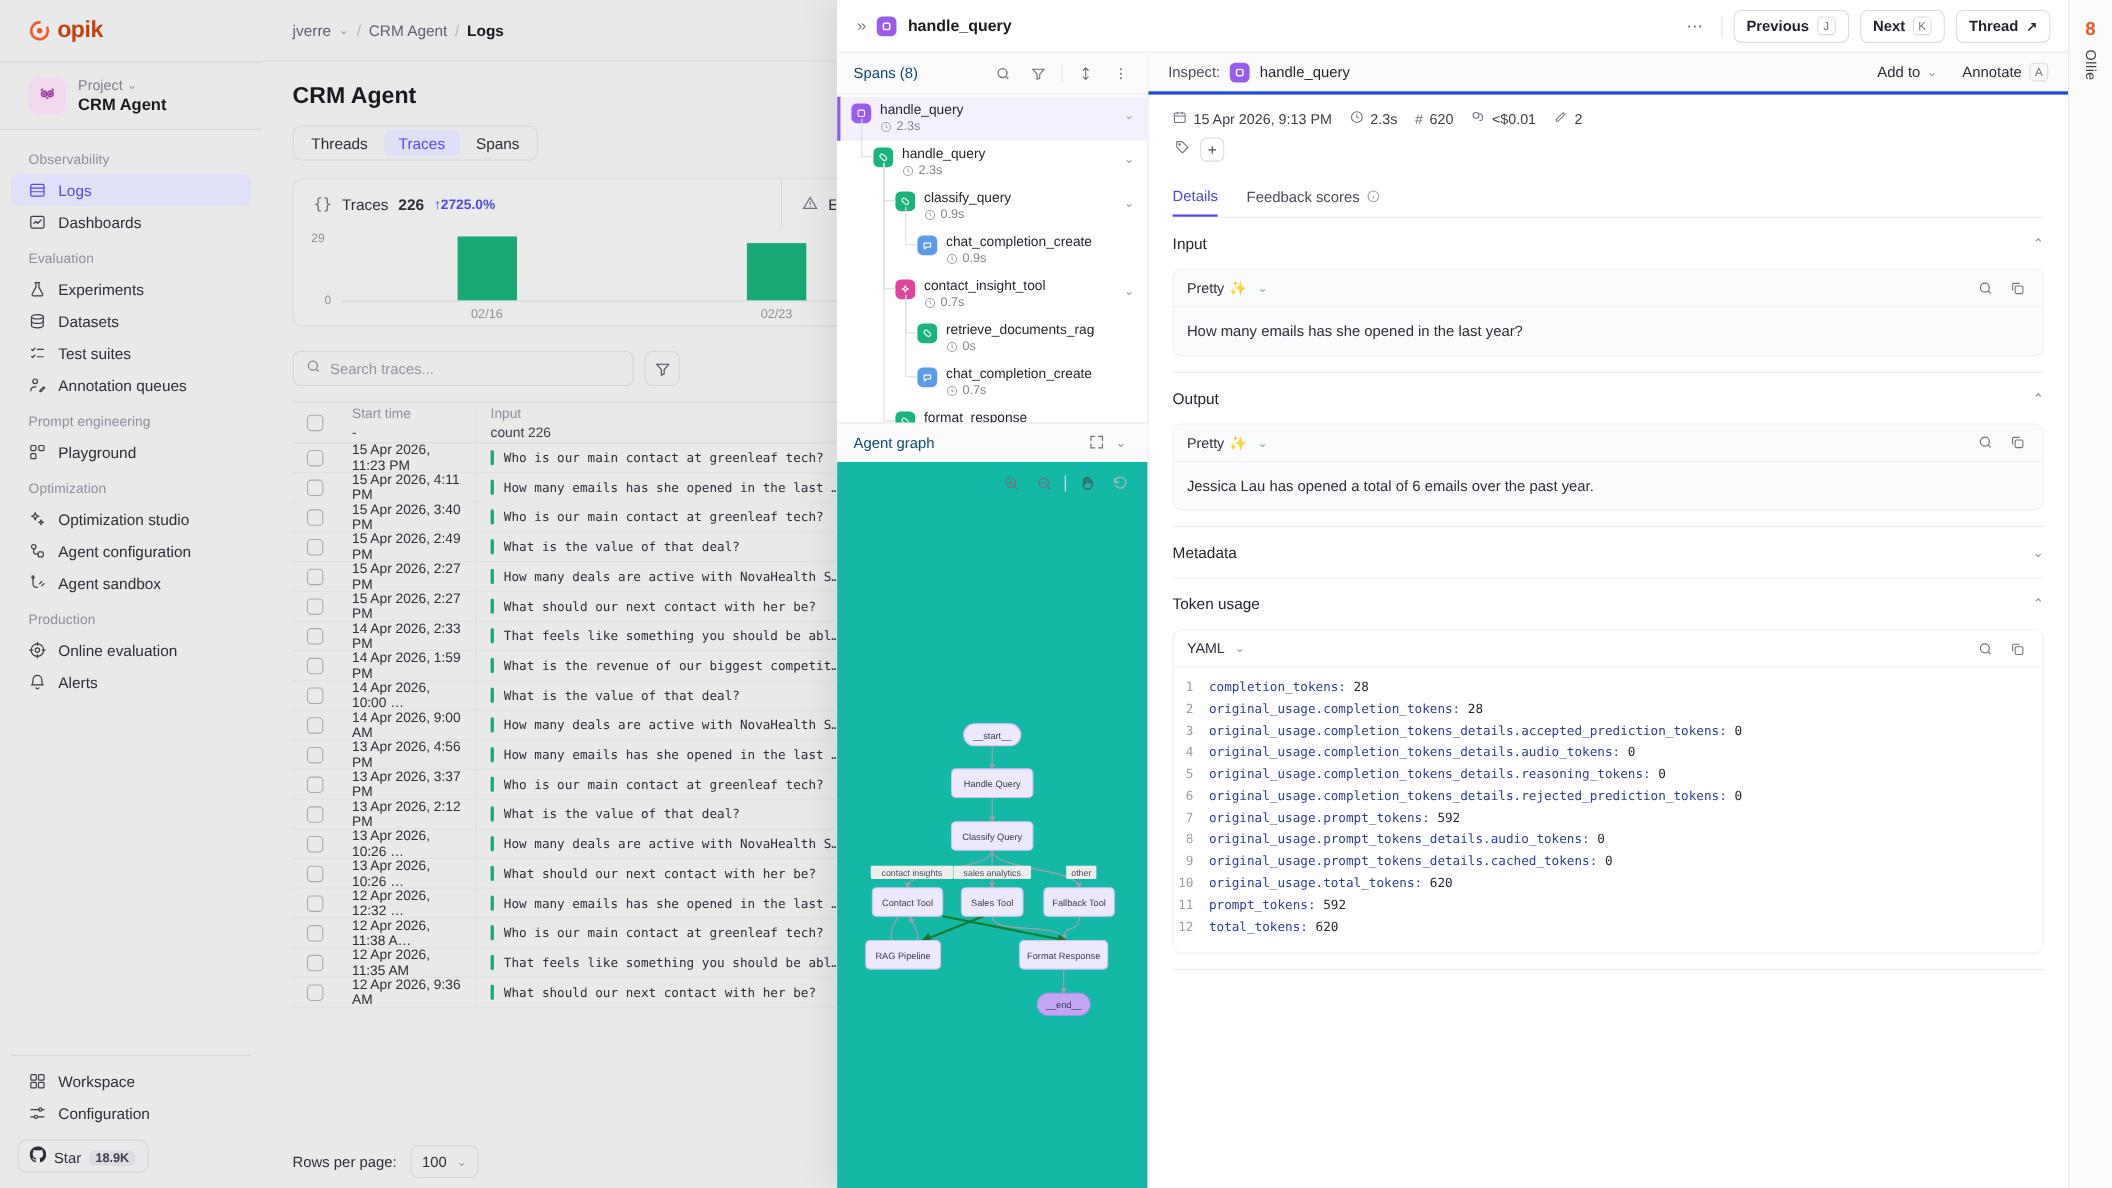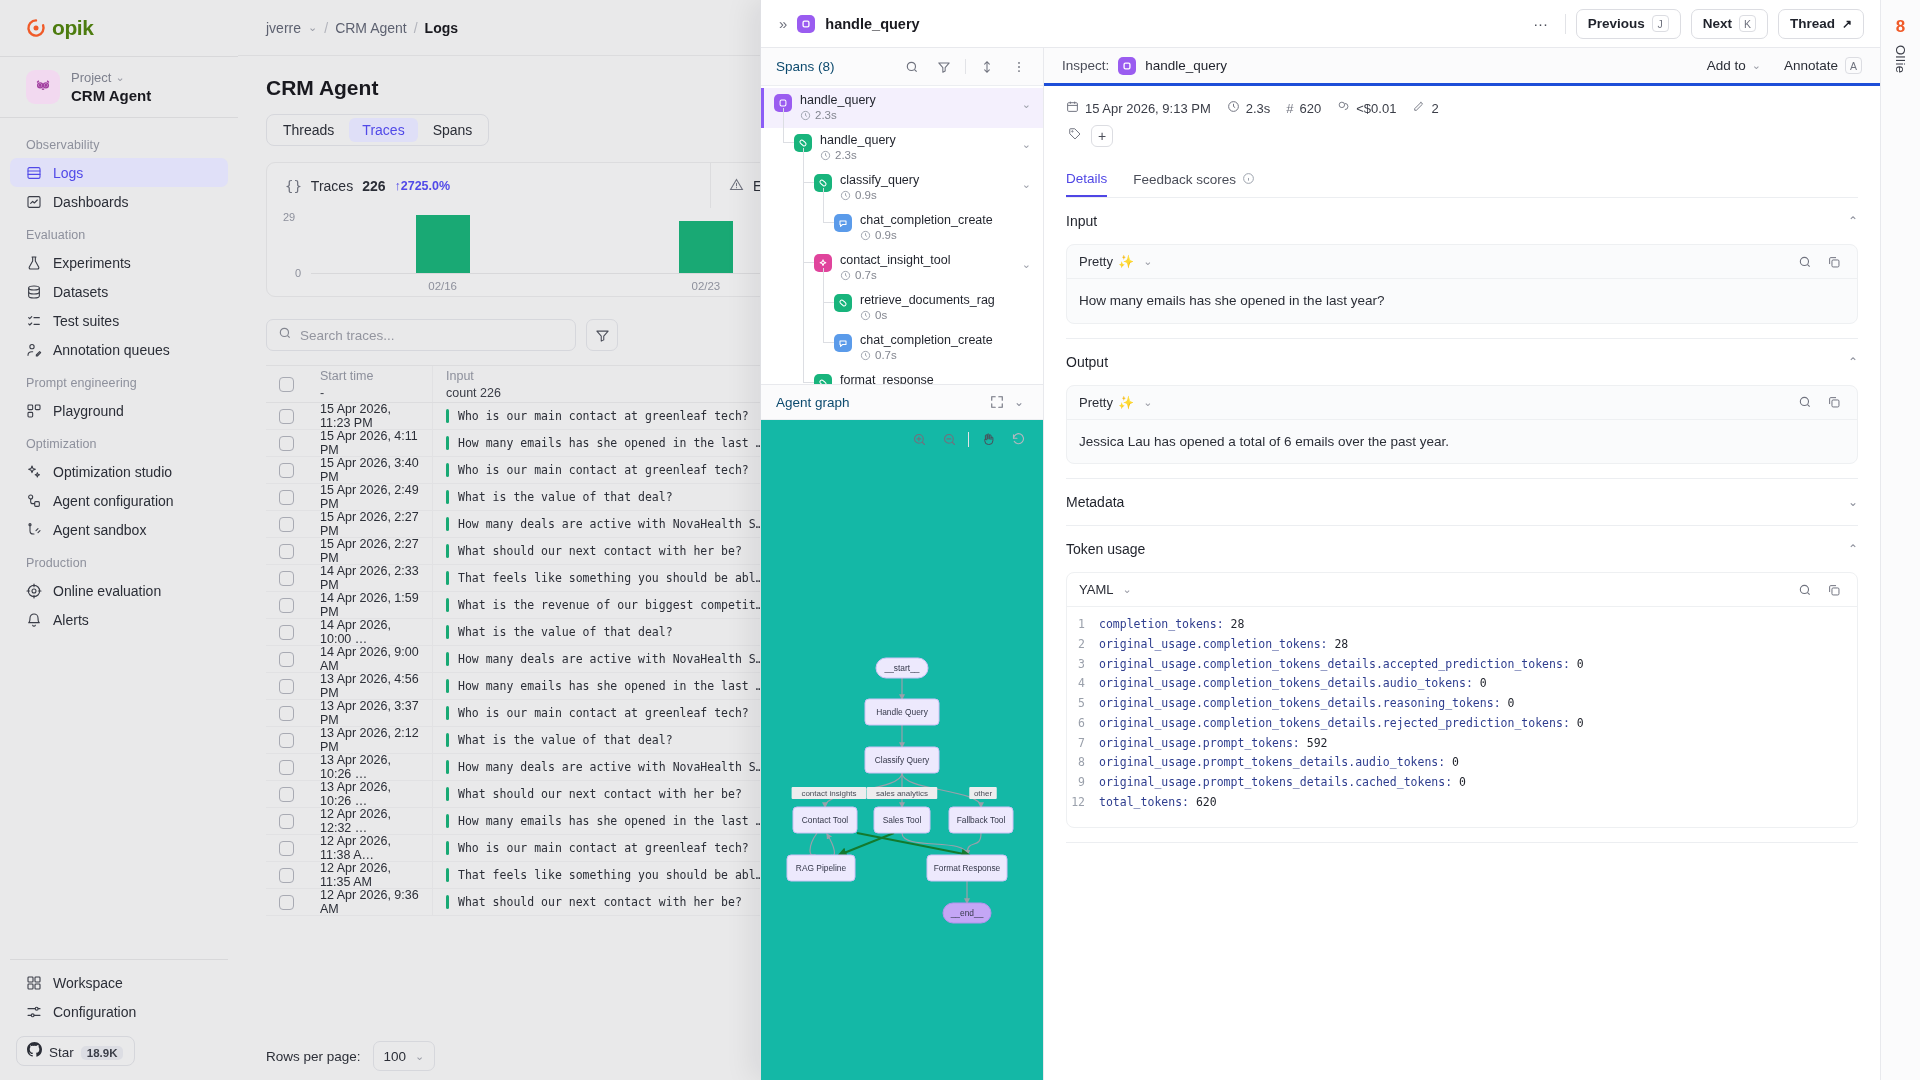--- a/index.html
+++ b/index.html
@@ -12,21 +12,21 @@
   }
   .app { position: relative; width: 1920px; height: 1080px; display: flex; }
 
   
   .sidebar {
     width: 238px; height: 1080px; background: #e9e9ea;
     display: flex; flex-direction: column; flex: 0 0 238px;
   }
   .logo-row { height: 56px; display: flex; align-items: center; padding-left: 26px; }
   .logo-mark { width: 20px; height: 20px; margin-right: 6px; flex: 0 0 20px; }
-  .logo-text { font-size: 21px; font-weight: 700; color: #4d7c0f; letter-spacing: -0.4px; }
+  .logo-text { font-size: 21px; font-weight: 700; color: #c2410c; letter-spacing: -0.4px; }
   .side-div { height: 1px; background: #d8d8da; margin: 0; }
 
   .project-row { display: flex; align-items: center; padding: 13px 0 13px 26px; gap: 11px; }
   .project-avatar {
     width: 34px; height: 34px; border-radius: 9px; background: #f2d9f0;
     display: flex; align-items: center; justify-content: center; flex: 0 0 34px;
   }
   .project-meta { display: flex; flex-direction: column; gap: 2px; }
   .project-label { font-size: 13px; color: #7c7f8c; display: flex; align-items: center; gap: 4px; }
   .project-name { font-size: 15px; font-weight: 700; color: #19191f; }
@@ -1378,20 +1378,28 @@
                     </div>
                     <div class="code-line">
                       <span class="ln">8</span>
                       <span><span class="ck">original_usage.prompt_tokens_details.audio_tokens:</span><span class="cv"> 0</span></span>
                     </div>
                     <div class="code-line">
                       <span class="ln">9</span>
                       <span><span class="ck">original_usage.prompt_tokens_details.cached_tokens:</span><span class="cv"> 0</span></span>
                     </div>
                     <div class="code-line">
+                      <span class="ln">10</span>
+                      <span><span class="ck">original_usage.total_tokens:</span><span class="cv"> 620</span></span>
+                    </div>
+                    <div class="code-line">
+                      <span class="ln">11</span>
+                      <span><span class="ck">prompt_tokens:</span><span class="cv"> 592</span></span>
+                    </div>
+                    <div class="code-line">
                       <span class="ln">12</span>
                       <span><span class="ck">total_tokens:</span><span class="cv"> 620</span></span>
                     </div>
                   </div>
                 </div>
               </div>
             </div>
         </div>
       </div>
     </div>

